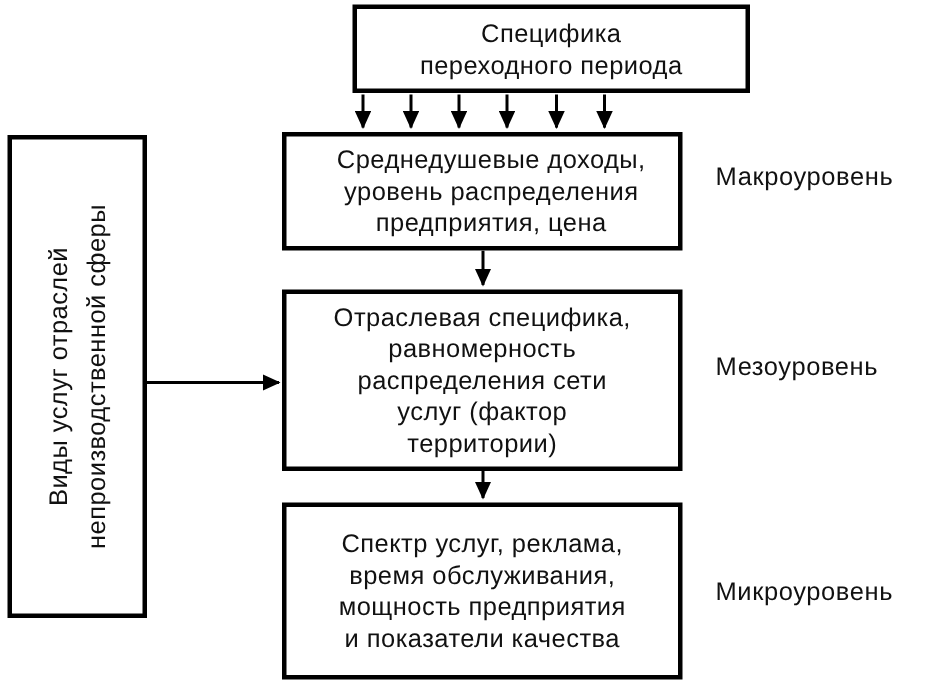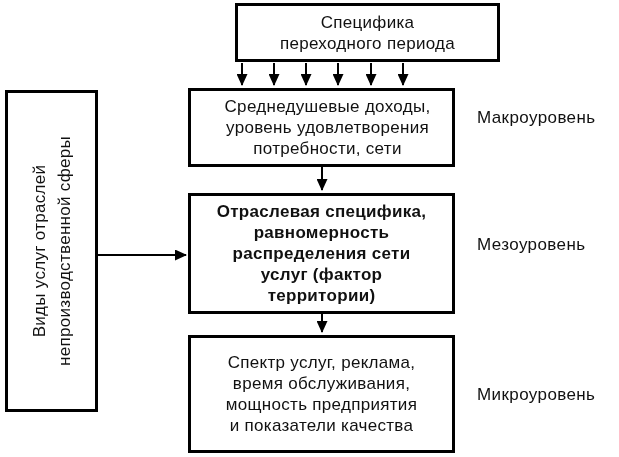--- a/index.html
+++ b/index.html
@@ -28,21 +28,21 @@
     align-items: center;
     justify-content: center;
     text-align: center;
     font-size: 17px;
     line-height: 21px;
     letter-spacing: 0.3px;
   }
   .box .line { white-space: nowrap; }
   .top-box   { left: 192px; top: 3px;   width: 265px; height: 59px; margin-left: 43px; }
   .macro-box { left: 188px; top: 88px;  width: 267px; height: 79px; padding-left: 12px; }
-  .meso-box  { left: 188px; top: 193px; width: 267px; height: 121px; font-weight: bold; }
+  .meso-box  { left: 188px; top: 193px; width: 267px; height: 121px; }
   .micro-box { left: 188px; top: 335px; width: 267px; height: 118px; }
   .left-box  { left: 5px;   top: 90px;  width: 93px;  height: 322px; }
   .rotated {
     transform: rotate(-90deg);
     text-align: center;
     font-size: 17px;
     line-height: 25px;
     letter-spacing: 0.3px;
   }
   .rotated .line { white-space: nowrap; }
@@ -91,22 +91,22 @@
 
   <div class="box left-box">
     <div class="rotated">
       <div class="line">Виды услуг отраслей</div>
       <div class="line">непроизводственной сферы</div>
     </div>
   </div>
 
   <div class="box macro-box">
     <div class="line">Среднедушевые доходы,</div>
-    <div class="line">уровень удовлетворения</div>
-    <div class="line">потребности, сети</div>
+    <div class="line">уровень распределения</div>
+    <div class="line">предприятия, цена</div>
   </div>
   <div class="side-label label-macro">Макроуровень</div>
 
   <div class="box meso-box">
     <div class="line">Отраслевая специфика,</div>
     <div class="line">равномерность</div>
     <div class="line">распределения сети</div>
     <div class="line">услуг (фактор</div>
     <div class="line">территории)</div>
   </div>

